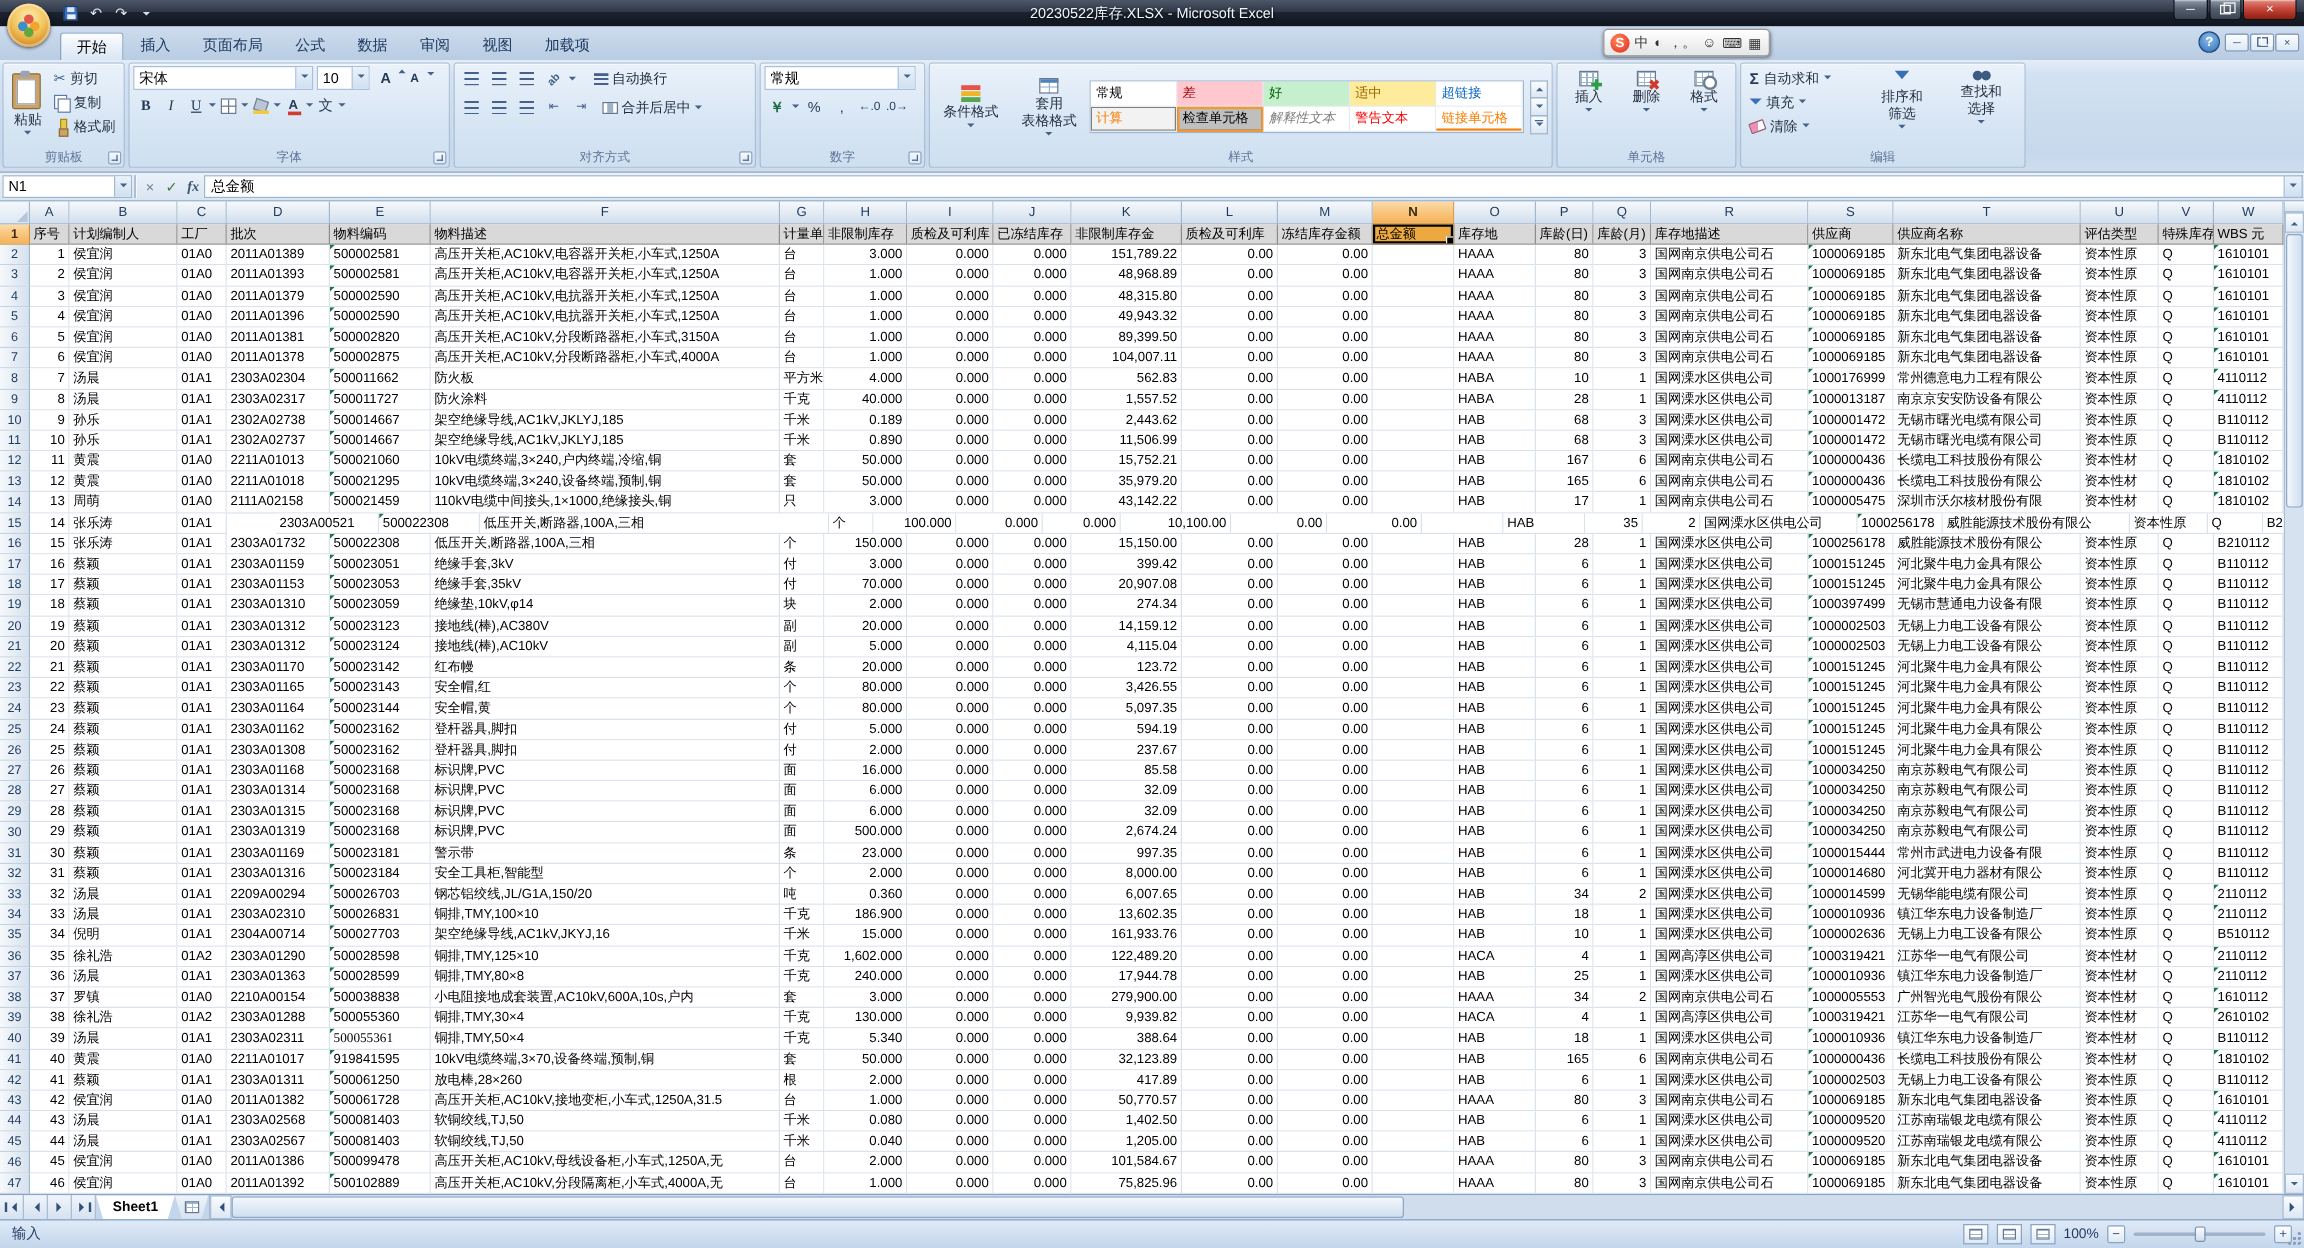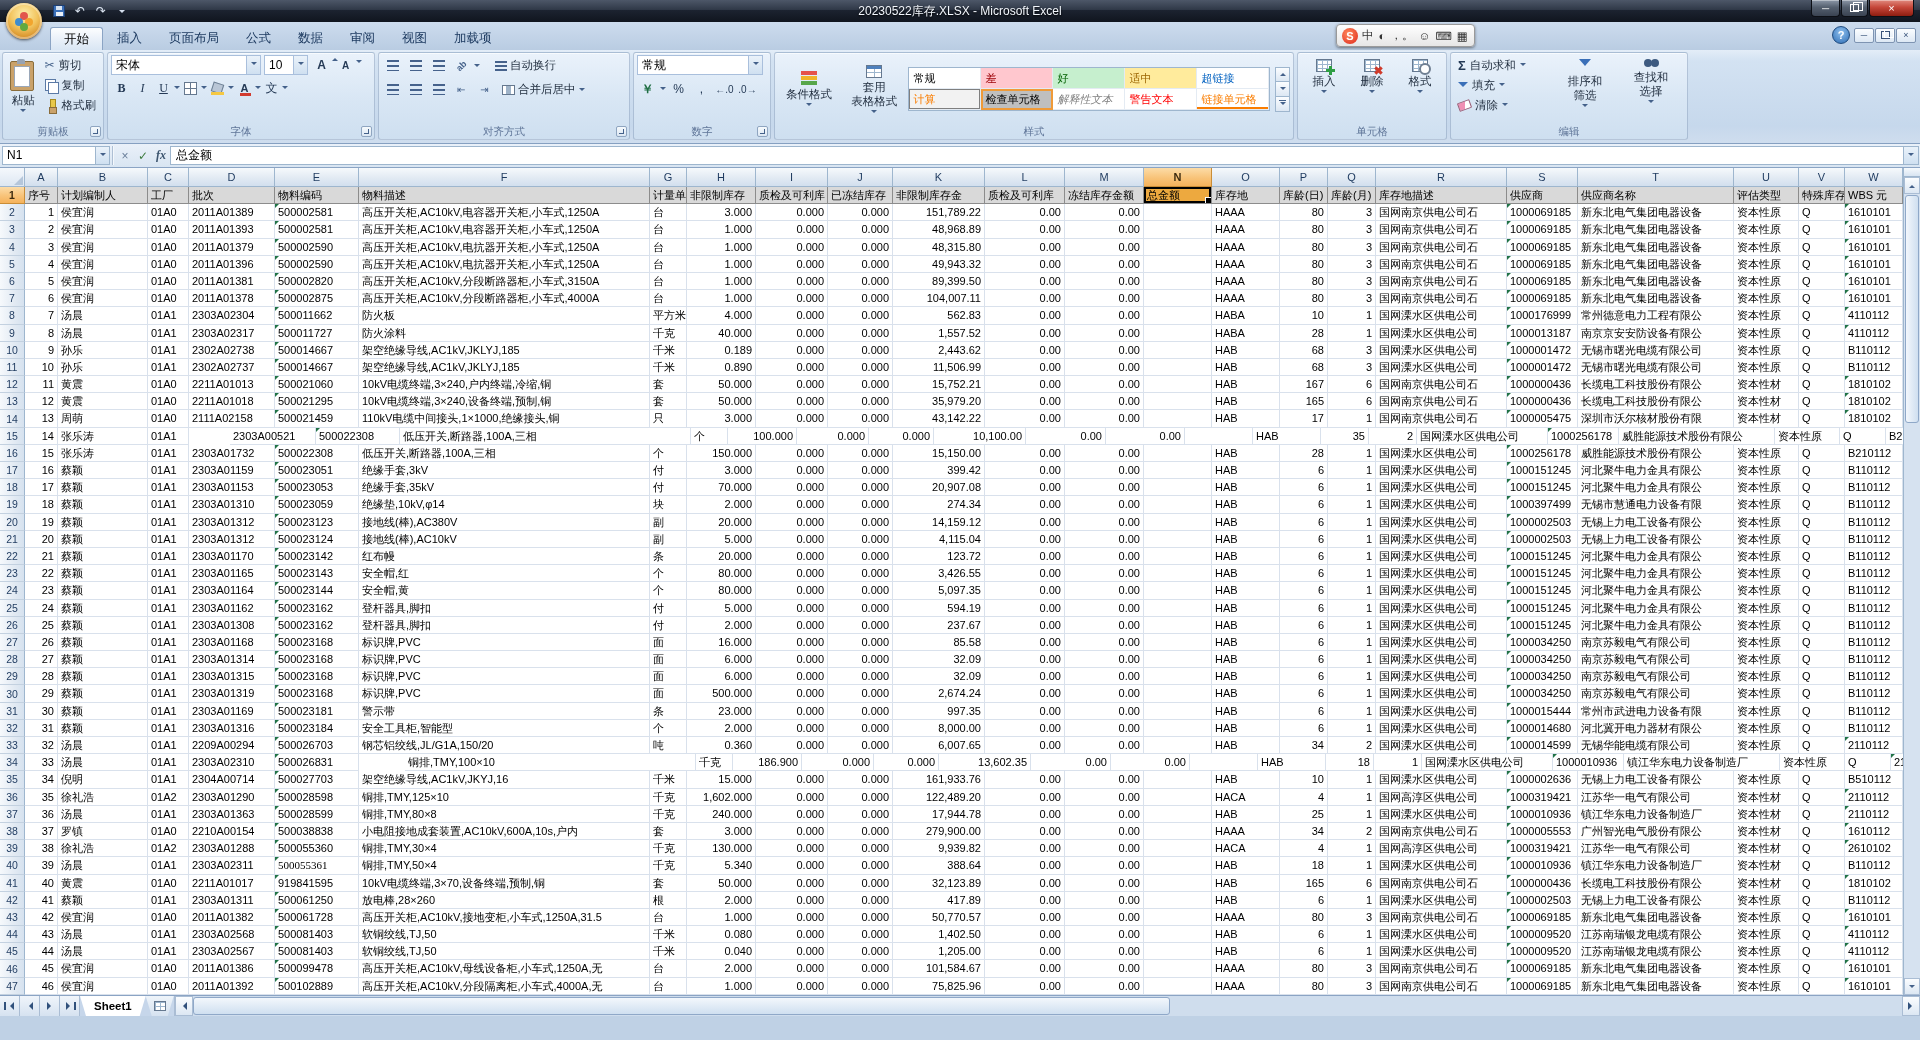--- a/index.html
+++ b/index.html
@@ -1416,21 +1416,21 @@
             <div class="cell" style="width: 46px;">Q</div>
             <div class="cell err" style="width: 58px;">2110112</div>
           </div>
           <div class="grow">
             <div class="rhdr">34</div>
             <div class="cell ar" style="width: 33px;">33</div>
             <div class="cell" style="width: 90px;">汤晨</div>
             <div class="cell" style="width: 41px;">01A1</div>
             <div class="cell" style="width: 86px;">2303A02310</div>
             <div class="cell err" style="width: 84px;">500026831</div>
-            <div class="cell" style="width: 291px; margin-left: 46px;">铜排,TMY,100×10</div>
+            <div class="cell" style="width: 291px;">铜排,TMY,100×10</div>
             <div class="cell" style="width: 37px;">千克</div>
             <div class="cell ar" style="width: 69px;">186.900</div>
             <div class="cell ar" style="width: 72px;">0.000</div>
             <div class="cell ar" style="width: 65px;">0.000</div>
             <div class="cell ar" style="width: 92px;">13,602.35</div>
             <div class="cell ar" style="width: 80px;">0.00</div>
             <div class="cell ar" style="width: 79px;">0.00</div>
             <div class="cell ar" style="width: 68px;"></div>
             <div class="cell" style="width: 68px;">HAB</div>
             <div class="cell ar" style="width: 48px;">18</div>
@@ -1819,14 +1819,36 @@
           <span class="tri-l"></span>
         </span>
       <span class="hs-thumb"></span>
       <span class="hs-track"></span>
       <span class="hs-btn">
           <span class="tri-r"></span>
         </span>
     </div>
   </div>
 
+  <div class="status">
+    <span>输入</span>
+    <div class="zoomarea">
+      <span class="viewbtn">
+          <span class="vg"></span>
+        </span>
+      <span class="viewbtn">
+          <span class="vg"></span>
+        </span>
+      <span class="viewbtn">
+          <span class="vg"></span>
+        </span>
+      <span class="zoomtxt">100%</span>
+      <span class="zbtn">−</span>
+      <span class="ztrack">
+          <span class="ztick"></span>
+          <span class="zthumb"></span>
+        </span>
+      <span class="zbtn">+</span>
+    </div>
+    <span class="grip"></span>
+  </div>
 
 </div>
 
 </body></html>

